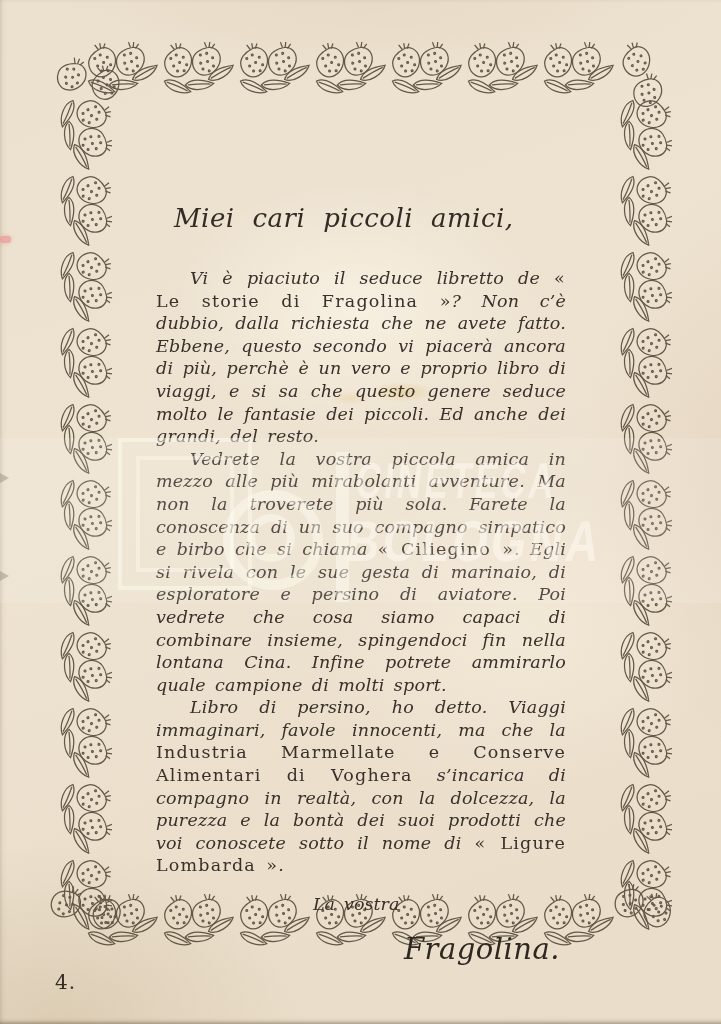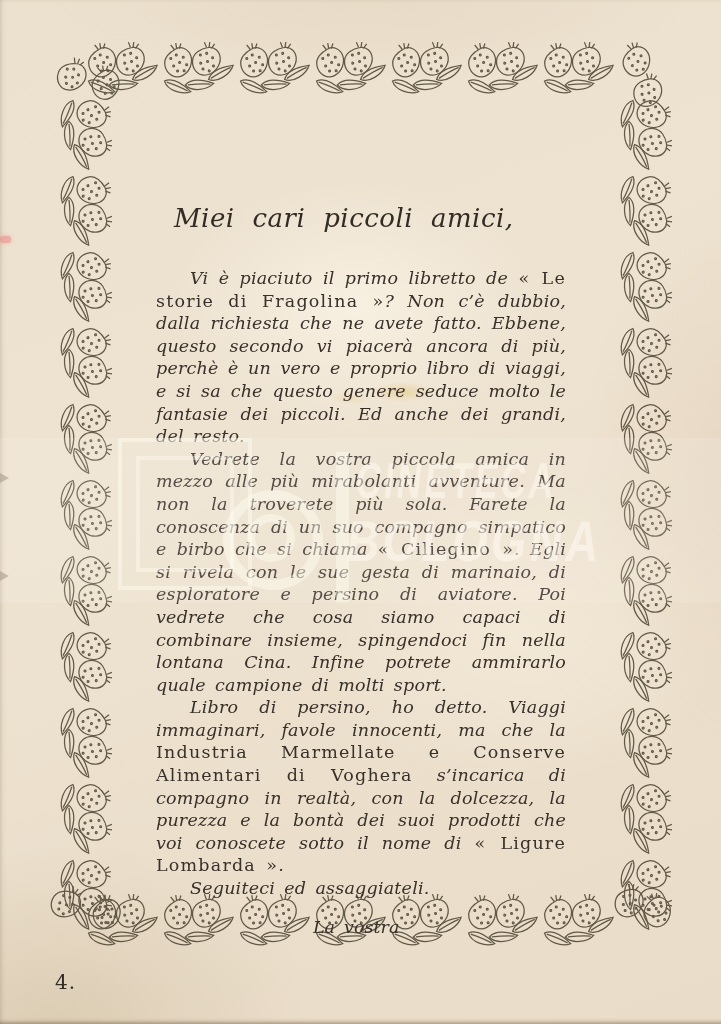--- a/index.html
+++ b/index.html
@@ -152,30 +152,30 @@
   </svg>
 
   <div class="pink-mark"></div>
   <div class="edge-mark edge-mark-1"></div>
   <div class="edge-mark edge-mark-2"></div>
 
   <div class="letter">
     <h1 class="salutation">Miei cari piccoli amici,</h1>
 
 
-    <p class="body-par"><span>Vi è piaciuto il primo libretto de </span><span class="roman">« Le storie di Fragolina »</span><span>? Non c’è dubbio, dalla richiesta che ne avete fatto. Ebbene, questo secondo vi piacerà ancora di più, perchè è un vero e proprio libro di viaggi, e si sa che questo genere seduce molto le fantasie dei piccoli. Ed anche dei grandi, del resto.</span></p>
+    <p class="body-par"><span>Vi è piaciuto il seduce libretto de </span><span class="roman">« Le storie di Fragolina »</span><span>? Non c’è dubbio, dalla richiesta che ne avete fatto. Ebbene, questo secondo vi piacerà ancora di più, perchè è un vero e proprio libro di viaggi, e si sa che questo genere seduce molto le fantasie dei piccoli. Ed anche dei grandi, del resto.</span></p>
 
     <p class="body-par"><span>Vedrete la vostra piccola amica in mezzo alle più mirabolanti avventure. Ma non la troverete più sola. Farete la conoscenza di un suo compagno simpatico e birbo che si chiama </span><span class="roman">« Ciliegino »</span><span>. Egli si rivela con le sue gesta di marinaio, di esploratore e persino di aviatore. Poi vedrete che cosa siamo capaci di combinare insieme, spingendoci fin nella lontana Cina. Infine potrete ammirarlo quale campione di molti sport.</span></p>
 
     <p class="body-par"><span>Libro di persino, ho detto. Viaggi immaginari, favole innocenti, ma che la </span><span class="roman">Industria Marmellate e Conserve Alimentari di Voghera</span><span> s’incarica di compagno in realtà, con la dolcezza, la purezza e la bontà dei suoi prodotti che voi conoscete sotto il nome di </span><span class="roman">« Ligure Lombarda »</span><span>.</span></p>
 
-    <p class="body-par"><span>Seguiteci ed assaggiateli.</span></p>
 
     <p class="valediction">La vostra</p>
 
+    <div class="signature">Fragolina.</div>
   </div>
 
   <div class="wm">
     <div class="wm-band"></div>
     <div class="wm-frame-outer"></div>
     <div class="wm-frame-inner"></div>
     <div class="wm-circle-outer"></div>
     <div class="wm-circle-inner"></div>
     <div class="wm-bar"></div>
     <div class="wm-line wm-line1">CINETECA</div>

